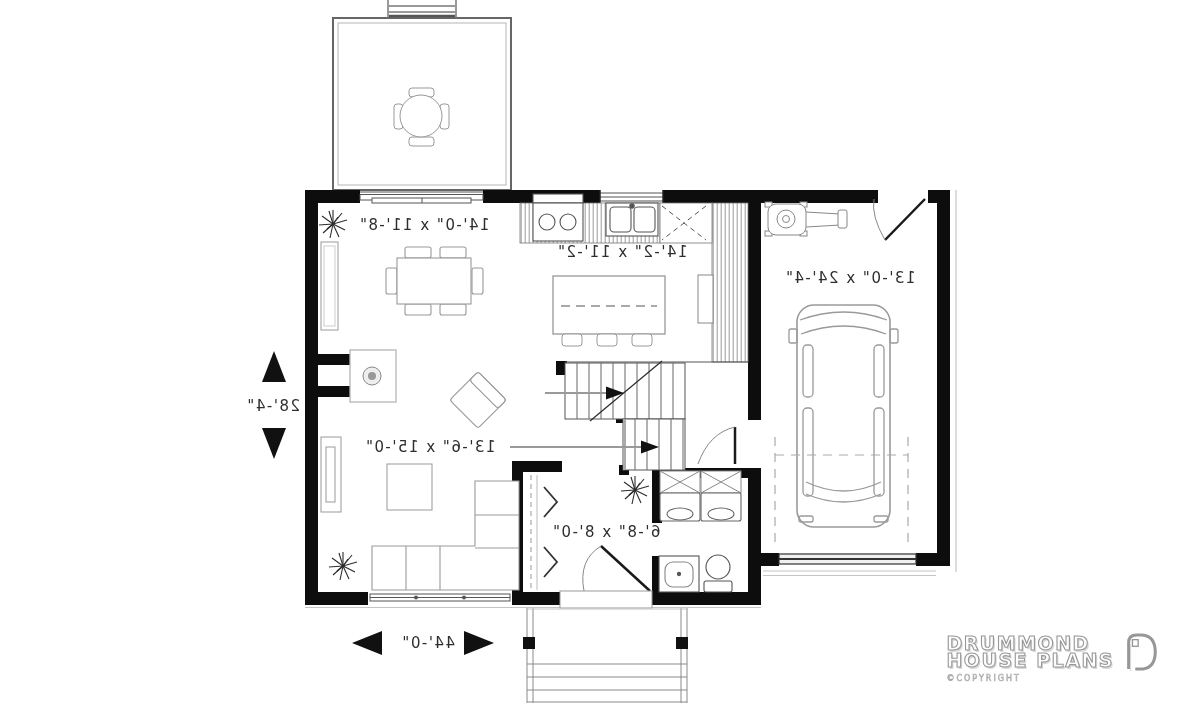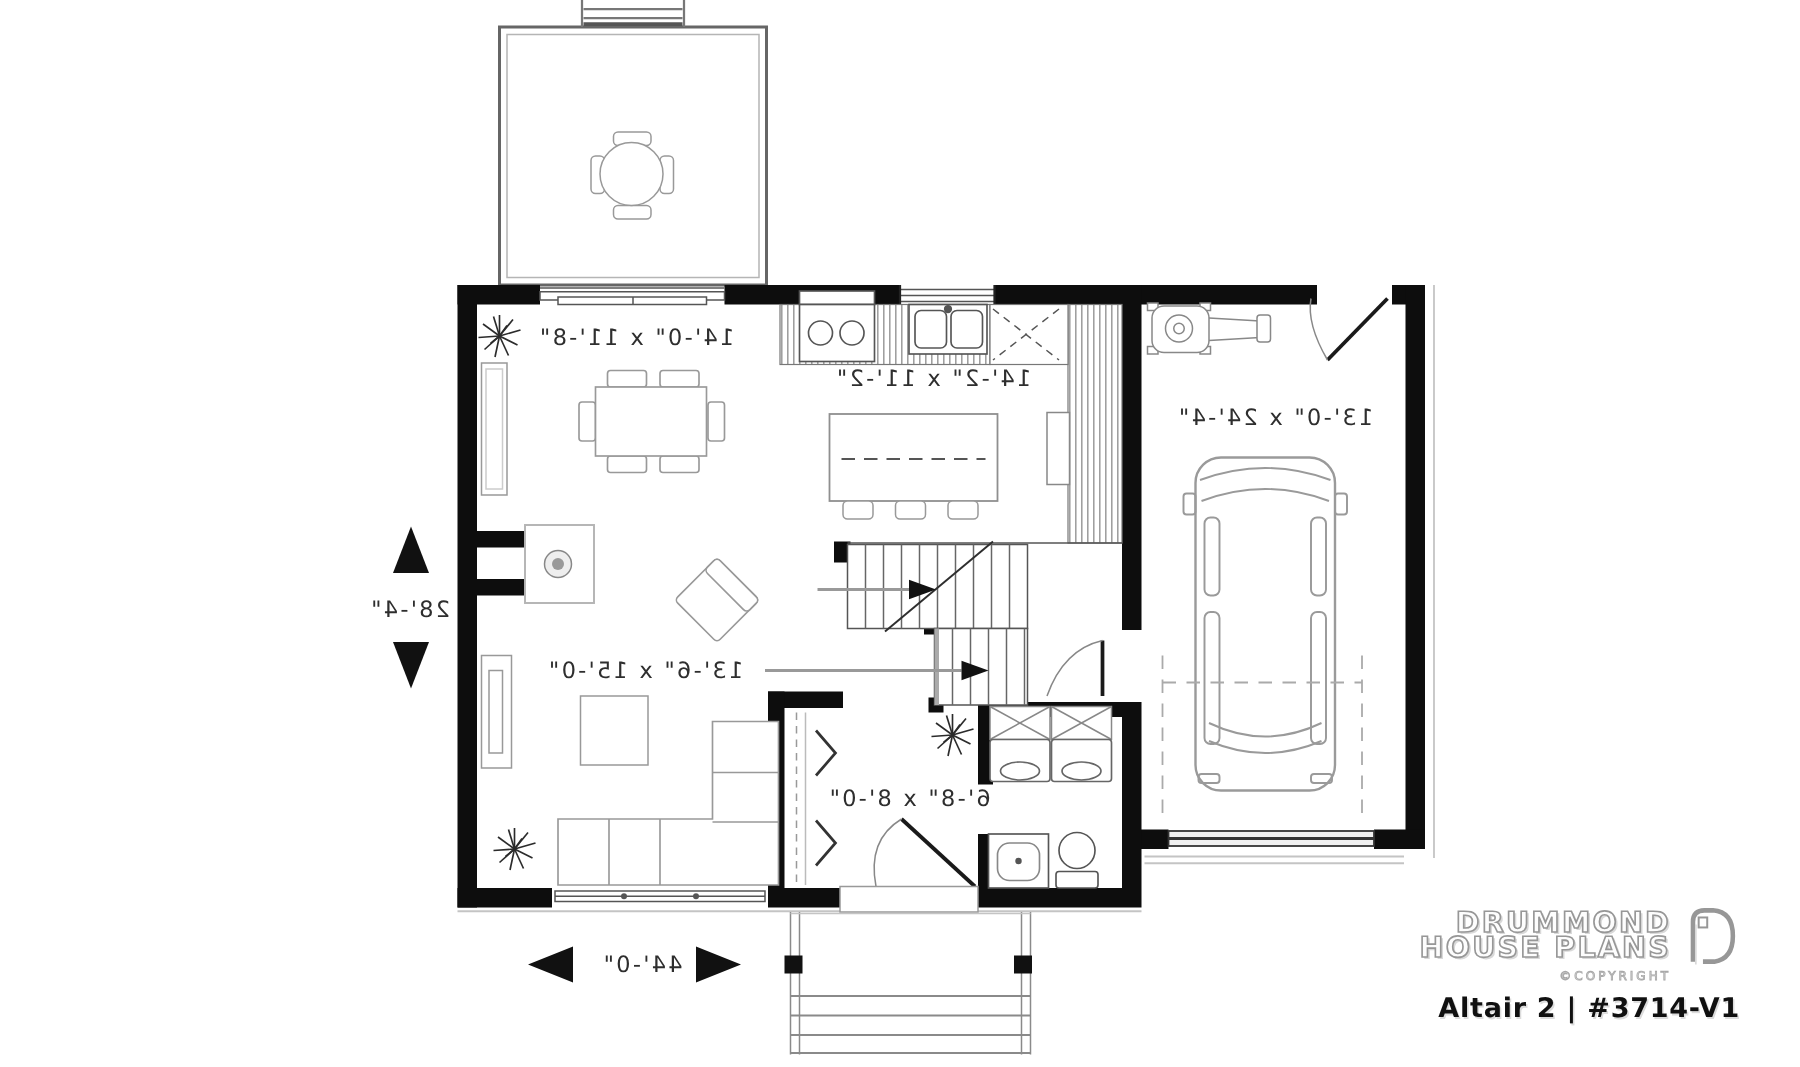--- a/index.html
+++ b/index.html
@@ -1,21 +1,21 @@
 <!DOCTYPE html>
 <html><head>
 <meta charset="utf-8">
 <style>
   html,body{margin:0;padding:0;background:#fff;}
   .canvas{position:relative;width:1200px;height:711px;background:#ffffff;overflow:hidden;
           font-family:"DejaVu Sans",sans-serif;}
   .plan-svg{position:absolute;left:0;top:0;}
   .dim-label{position:absolute;transform:translate(-50%,-50%) scaleX(-1);
              font-size:15px;color:#2e2e2e;white-space:nowrap;letter-spacing:1.5px;}
-  .logo-block{position:absolute;right:40px;bottom:28px;text-align:right;margin-left:46px;}
+  .logo-block{position:absolute;right:40px;bottom:28px;text-align:left;margin-left:46px;}
   .brand-row{display:flex;align-items:center;justify-content:flex-end;gap:8px;}
   .brand-name{line-height:0.92;font-weight:bold;font-size:19px;letter-spacing:1.5px;
               color:#fdfdfd;-webkit-text-stroke:1.1px #979797;
               text-shadow:1.5px 1.5px 0 #d9d9d9;}
   .copyright{font-size:8px;font-weight:normal;letter-spacing:2px;color:#f5f5f5;
              -webkit-text-stroke:0.6px #a8a8a8;margin-top:1px;margin-right:46px;}
   .plan-title{font-size:18px;font-weight:bold;color:#101010;margin-top:7px;
               text-shadow:1px 1px 0 #dcdcdc;letter-spacing:0.5px;}
 </style>
 </head>
@@ -358,16 +358,15 @@
       <div>DRUMMOND</div>
       <div>HOUSE PLANS</div>
     </div>
     <svg width="38" height="42" viewBox="0 0 40 44">
       <path d="M7 40 L7 12 Q7 4 15 4 L21 4 Q35 5 35 22 Q35 38 22 40 L14 40" fill="none" stroke="#979797" stroke-width="3.2"></path>
       <path d="M9 42 L9 14" fill="none" stroke="#d9d9d9" stroke-width="1.2"></path>
       <rect x="11" y="9" width="6" height="7" fill="#fff" stroke="#979797" stroke-width="1.4"></rect>
     </svg>
   </div>
   <div class="copyright">©COPYRIGHT</div>
-  <div class="plan-title">Altair 2 | #3714-V1</div>
 </div>
 
 </div>
 
 </body></html>

